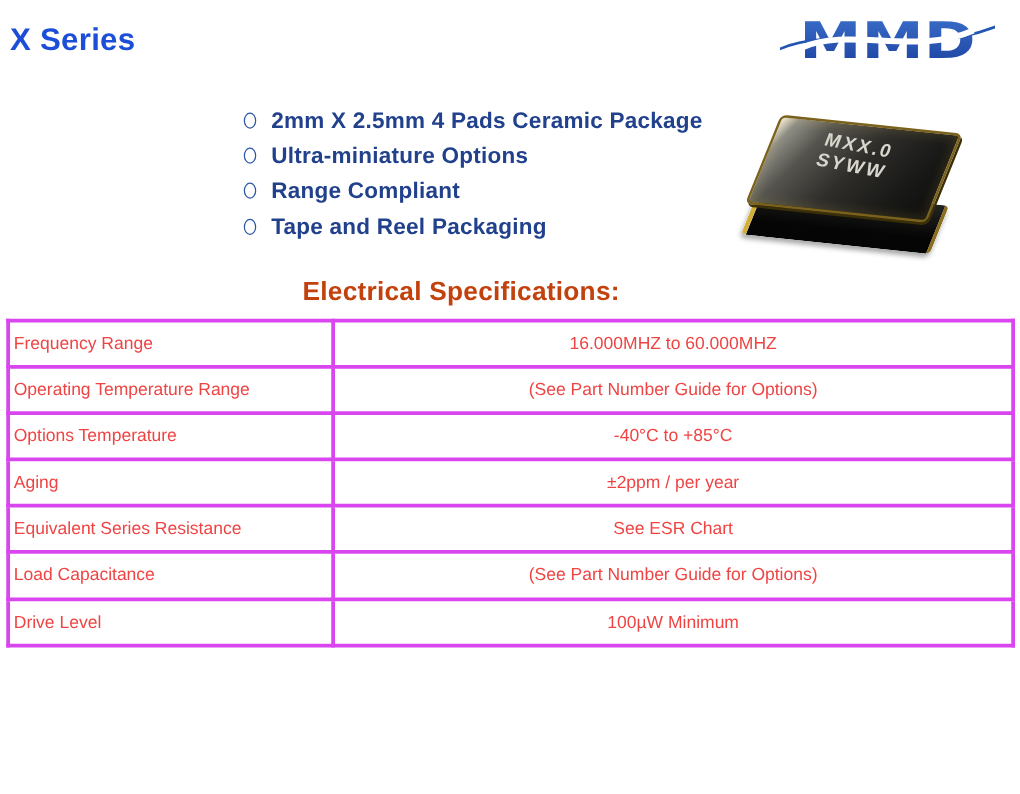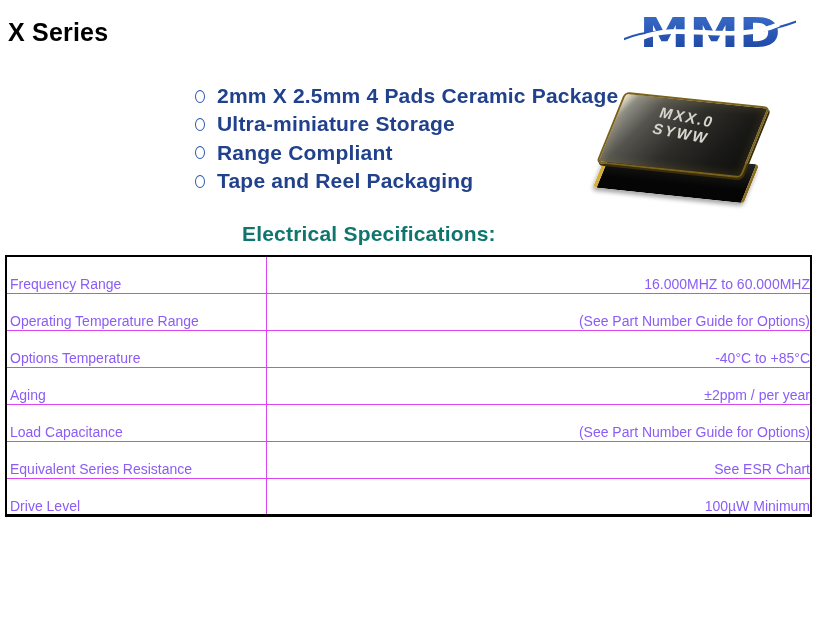--- a/index.html
+++ b/index.html
@@ -3,33 +3,33 @@
 <meta charset="utf-8">
 <style>
   * { margin:0; padding:0; box-sizing:border-box; }
   html,body { width:816px; height:635px; background:#ffffff; overflow:hidden; }
   body { font-family:"Liberation Sans", sans-serif; color:#1a1a1a; }
   .page { position:relative; width:816px; height:635px; background:#fff; }
 
   
   .page-title {
     position:absolute; left:8px; top:18px;
-    font-size:25px; font-weight:bold; color:#000000; letter-spacing:0.2px;
+    font-size:25px; font-weight:bold; color:#1d4ed8; letter-spacing:0.2px;
   }
   .logo { position:absolute; left:624px; top:8px; width:172px; height:50px; }
 
   
   .features { position:absolute; left:195px; top:82px; list-style:none; }
   .features li { display:flex; align-items:center; height:28.3px; }
   .bullet-icon {
     display:inline-block; width:10px; height:13px;
     border:1.6px solid #2b57a8; border-radius:50%;
     margin-right:12px; flex:0 0 auto;
   }
-  .feature-text { font-size:21px; font-weight:bold; color:#21418c; letter-spacing:0.2px; }
+  .feature-text { font-size:18px; font-weight:bold; color:#21418c; letter-spacing:0.2px; }
 
   
   .chip { position:absolute; left:594px; top:92px; width:176px; height:118px; }
   .chip-base {
     position:absolute; left:6px; top:64px; width:152px; height:40px;
     transform: rotate(6deg) skewX(-16deg);
     background: linear-gradient(180deg,#242422,#050505 70%);
     border-left:4px solid #d4af37; border-right:3px solid #8a6d1f;
     border-radius:4px; box-shadow:0 3px 4px rgba(0,0,0,0.35);
   }
@@ -43,36 +43,36 @@
   .chip-marking {
     position:absolute; left:34px; top:16px; width:112px;
     transform: rotate(11deg) skewX(-10deg);
     color:#d8d5cc; font-size:15px; font-weight:bold;
     letter-spacing:2px; line-height:1.15; text-align:center;
   }
 
   
   .section-heading {
     position:absolute; left:242px; top:222px;
-    font-size:21px; font-weight:bold; color:#0f766e; letter-spacing:0.2px;
+    font-size:21px; font-weight:bold; color:#c2410c; letter-spacing:0.2px;
   }
 
   
   .spec-table {
     position:absolute; left:5px; top:255px; width:807px;
     border-collapse:collapse; table-layout:fixed;
     border:2px solid #000; border-bottom-width:3px;
   }
   .spec-table td {
-    border:1px solid #d946ef; height:37.1px;
-    vertical-align:top; padding-top:19px;
-    font-size:14px; color:#8b5cf6;
+    border:3px solid #d946ef; height:37.1px;
+    vertical-align:top; padding-top:8px;
+    font-size:14px; color:#ef4444;
   }
   .spec-table td.label { width:260px; padding-left:3px; text-align:left; }
-  .spec-table td.value { text-align:right; }
+  .spec-table td.value { text-align:center; }
 </style>
 </head>
 <body>
 
 <div class="page">
 
   <div class="page-title">X Series</div>
 
   <div class="logo">
     <svg width="172" height="50" viewBox="0 0 200 56">
@@ -88,21 +88,21 @@
     </svg>
   </div>
 
   <ul class="features">
     <li>
       <span class="bullet-icon"></span>
       <span class="feature-text">2mm X 2.5mm 4 Pads Ceramic Package</span>
     </li>
     <li>
       <span class="bullet-icon"></span>
-      <span class="feature-text">Ultra-miniature Storage</span>
+      <span class="feature-text">Ultra-miniature Options</span>
     </li>
     <li>
       <span class="bullet-icon"></span>
       <span class="feature-text">Range Compliant</span>
     </li>
     <li>
       <span class="bullet-icon"></span>
       <span class="feature-text">Tape and Reel Packaging</span>
     </li>
   </ul>
@@ -130,26 +130,26 @@
       </tr>
       <tr>
         <td class="label">Options Temperature</td>
         <td class="value">-40°C to +85°C</td>
       </tr>
       <tr>
         <td class="label">Aging</td>
         <td class="value">±2ppm / per year</td>
       </tr>
       <tr>
+        <td class="label">Equivalent Series Resistance</td>
+        <td class="value">See ESR Chart</td>
+      </tr>
+      <tr>
         <td class="label">Load Capacitance</td>
         <td class="value">(See Part Number Guide for Options)</td>
-      </tr>
-      <tr>
-        <td class="label">Equivalent Series Resistance</td>
-        <td class="value">See ESR Chart</td>
       </tr>
       <tr>
         <td class="label">Drive Level</td>
         <td class="value">100µW Minimum</td>
       </tr>
     </tbody>
   </table>
 
 </div>
 

